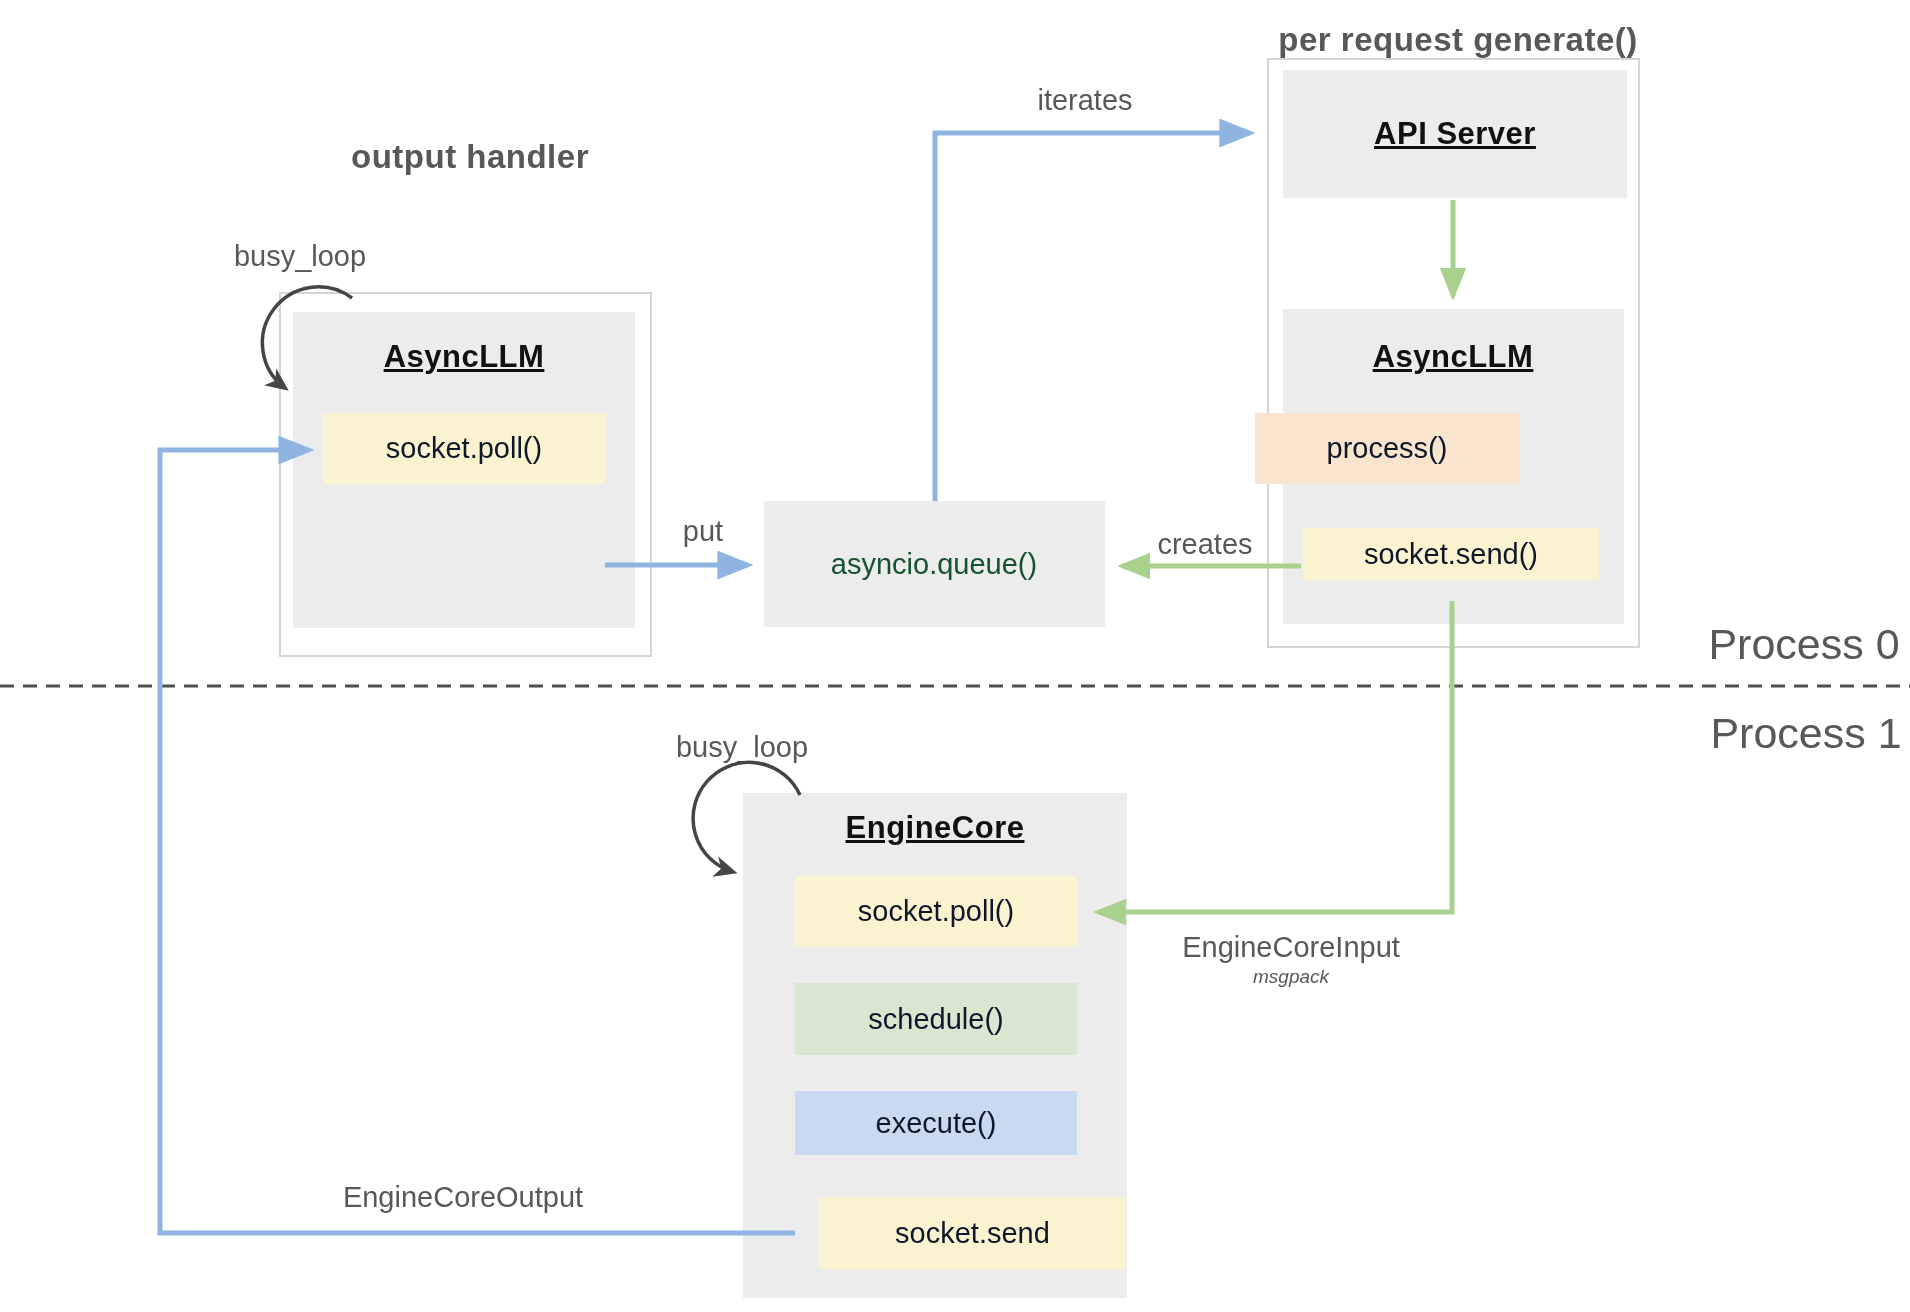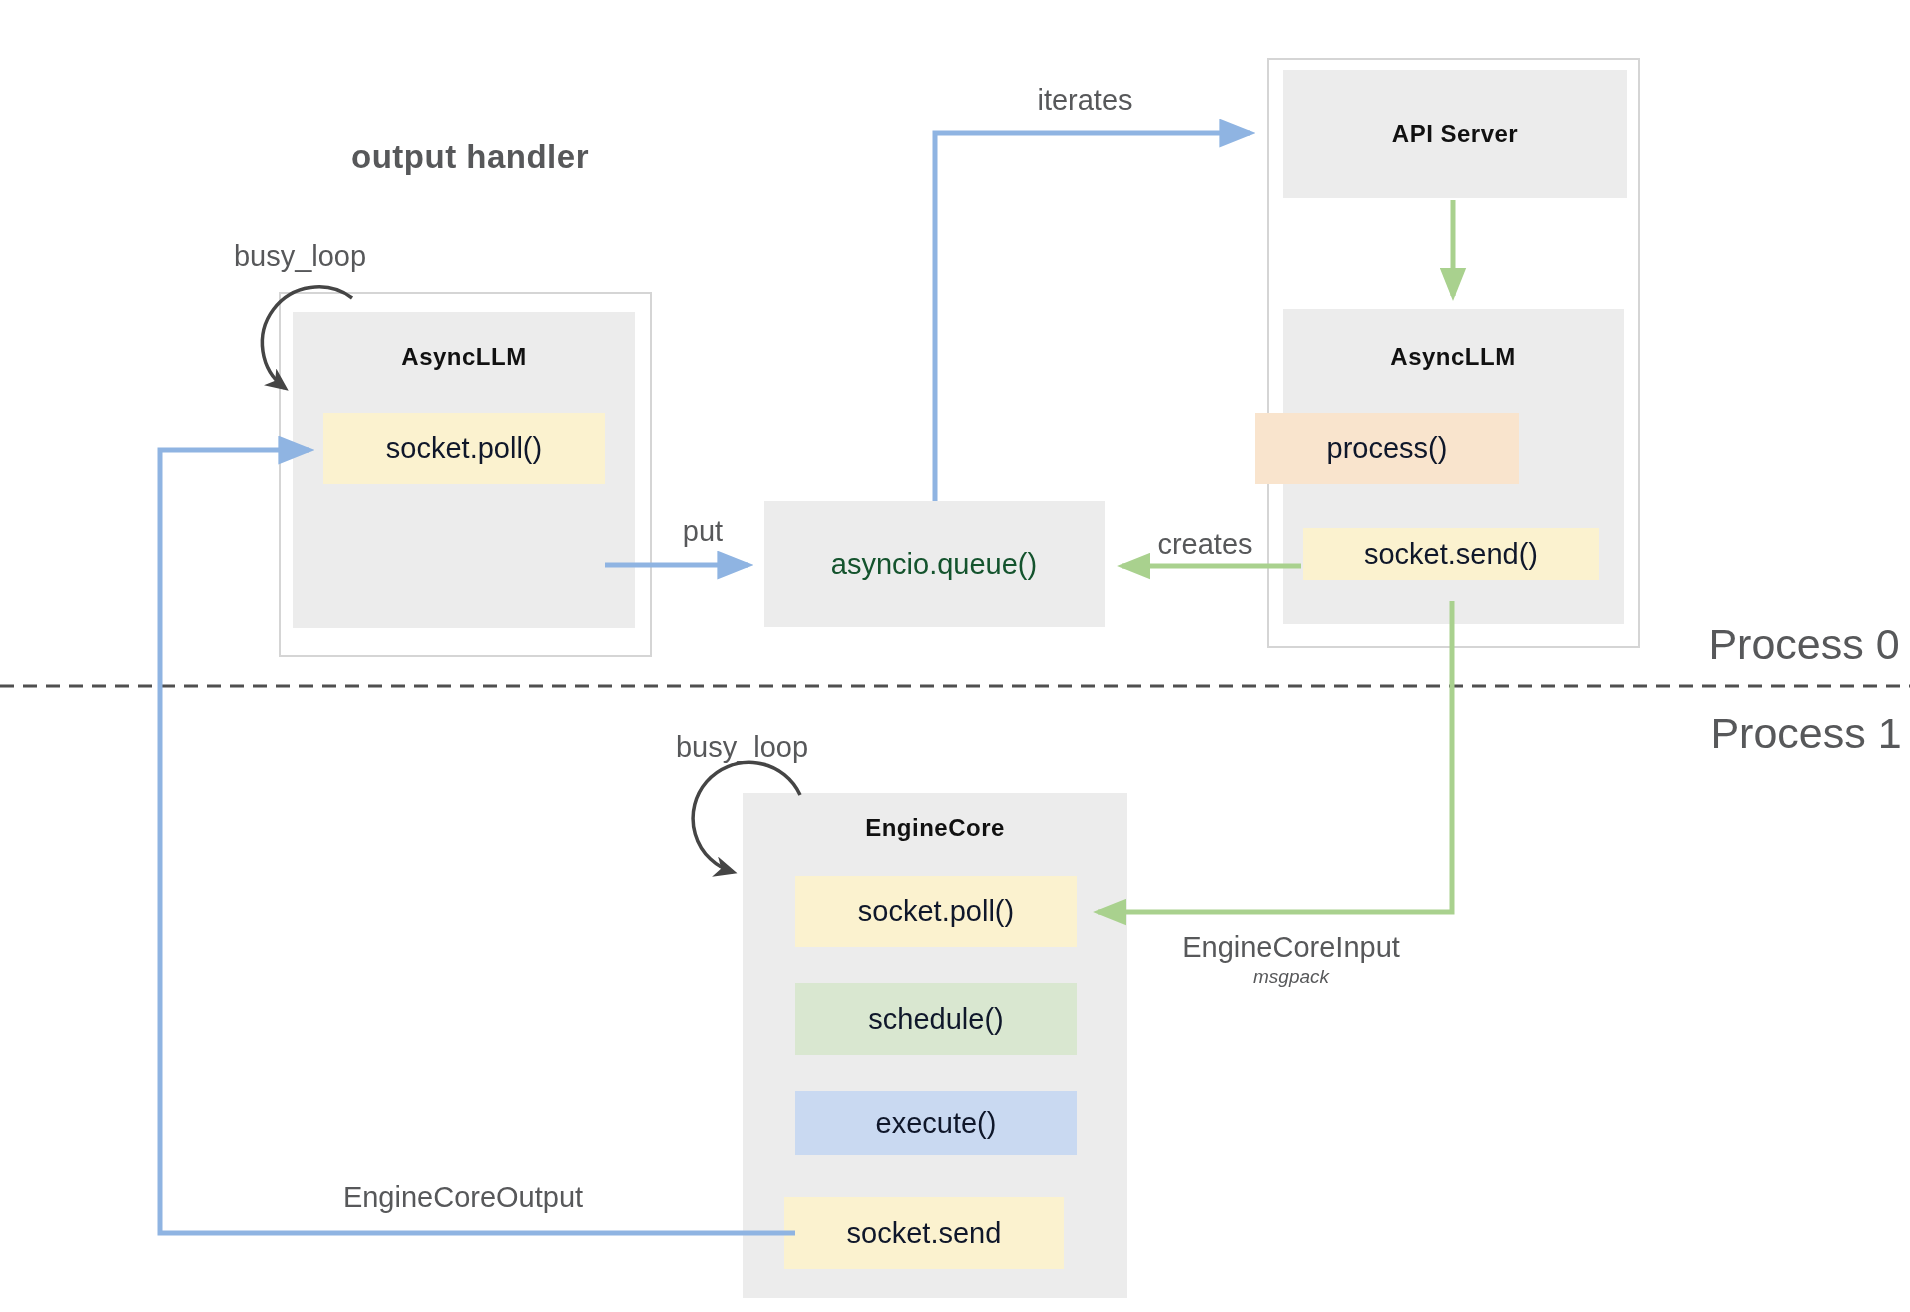--- a/index.html
+++ b/index.html
@@ -9,21 +9,21 @@
     --chip-green:#d9e7d0; --chip-blue:#c9d9f1;
     --label-gray:#57585a; --divider:#4f4f4f;
   }
   html,body{margin:0;padding:0;background:#ffffff;}
   .canvas{
     position:relative;width:1910px;height:1312px;overflow:hidden;background:#ffffff;
     font-family:"Liberation Sans","DejaVu Sans",sans-serif;
   }
   .container-box{position:absolute;background:#ffffff;border:2px solid var(--container-border);box-sizing:border-box;}
   .gray-box{position:absolute;background:var(--node-gray);}
-  .node-title{position:absolute;transform:translate(-50%,-50%);font-weight:bold;font-size:24px;color:#111111;white-space:nowrap;letter-spacing:0.5px;}
+  .node-title{position:absolute;transform:translate(-50%,-50%);font-weight:bold;font-size:31px;color:#111111;white-space:nowrap;letter-spacing:0.5px;text-decoration:underline;}
   .chip{position:absolute;display:flex;align-items:center;justify-content:center;font-size:29px;color:#0f172a;white-space:nowrap;box-sizing:border-box;}
   .chip.yellow{background:var(--chip-yellow);}
   .chip.pink{background:var(--chip-pink);}
   .chip.peach{background:var(--chip-peach);}
   .chip.green{background:var(--chip-green);}
   .chip.blue{background:var(--chip-blue);}
   .lbl{position:absolute;transform:translate(-50%,-50%);font-size:29px;color:var(--label-gray);white-space:nowrap;}
   .lbl.title{font-weight:bold;font-size:33px;letter-spacing:0.5px;}
   .lbl.proc{font-size:43px;}
   .lbl.small-italic{font-style:italic;font-size:19px;}
@@ -35,20 +35,21 @@
   .mk-blue{fill:var(--arrow-blue);}
   .mk-green{fill:var(--arrow-green);}
   .mk-dark{fill:var(--loop-arrow);}
 </style>
 </head>
 <body>
 
 <div class="canvas">
 
   <div class="lbl title" style="left:470px;top:157px;">output handler</div>
+  <div class="lbl title" style="left:1458px;top:40px;">per request generate()</div>
 
   <div class="container-box" style="left:279px;top:292px;width:373px;height:365px;"></div>
   <div class="gray-box" style="left:293px;top:312px;width:342px;height:316px;"></div>
   <div class="node-title" style="left:464px;top:357px;">AsyncLLM</div>
   <div class="chip yellow" style="left:323px;top:413px;width:282px;height:71px;">socket.poll()</div>
   <div class="lbl" style="left:300px;top:256px;">busy_loop</div>
 
   <div class="container-box" style="left:1267px;top:58px;width:373px;height:590px;"></div>
   <div class="gray-box" style="left:1283px;top:70px;width:344px;height:128px;"></div>
   <div class="node-title" style="left:1455px;top:134px;">API Server</div>
@@ -65,21 +66,21 @@
   <div class="lbl" style="left:1205px;top:544px;">creates</div>
 
   <div class="lbl proc" style="left:1804px;top:644px;">Process 0</div>
   <div class="lbl proc" style="left:1806px;top:733px;">Process 1</div>
 
   <div class="gray-box" style="left:743px;top:793px;width:384px;height:505px;"></div>
   <div class="node-title" style="left:935px;top:828px;">EngineCore</div>
   <div class="chip yellow" style="left:795px;top:876px;width:282px;height:71px;">socket.poll()</div>
   <div class="chip green" style="left:795px;top:983px;width:282px;height:72px;">schedule()</div>
   <div class="chip blue" style="left:795px;top:1091px;width:282px;height:64px;">execute()</div>
-  <div class="chip yellow" style="left:784px;top:1197px;width:280px;height:72px;text-align:center;">socket.send</div>
+  <div class="chip yellow" style="left:819px;top:1197px;width:307px;height:72px;text-align:center;">socket.send</div>
   <div class="lbl" style="left:742px;top:747px;">busy_loop</div>
 
   <div class="lbl" style="left:1291px;top:947px;">EngineCoreInput</div>
   <div class="lbl small-italic" style="left:1291px;top:977px;">msgpack</div>
   <div class="lbl" style="left:463px;top:1197px;">EngineCoreOutput</div>
 
   <svg class="edges" viewBox="0 0 1910 1312">
     <defs>
       <marker id="ah-blue" viewBox="0 0 10 8" refX="8.5" refY="4" markerWidth="36" markerHeight="29" orient="auto" markerUnits="userSpaceOnUse">
         <path class="mk-blue" d="M0 0 L10 4 L0 8 Z"></path>

